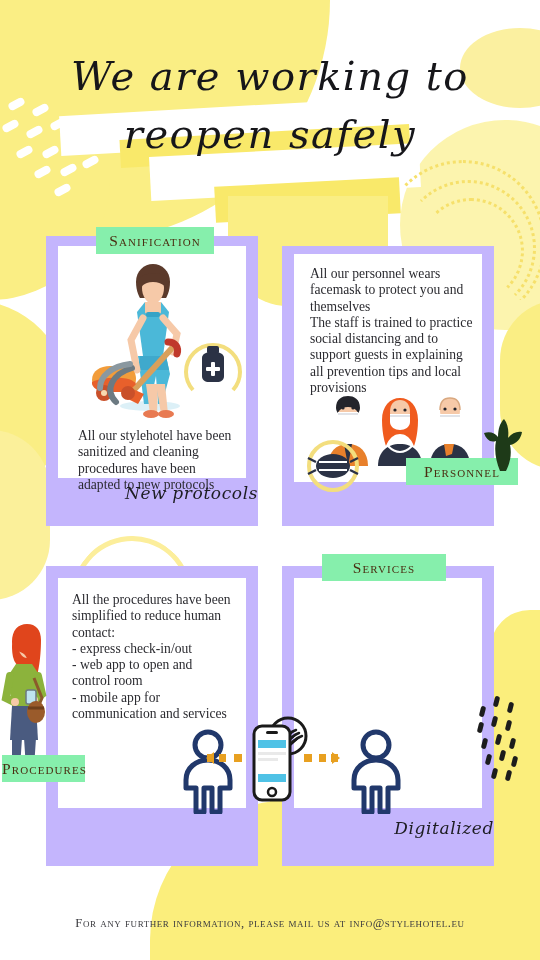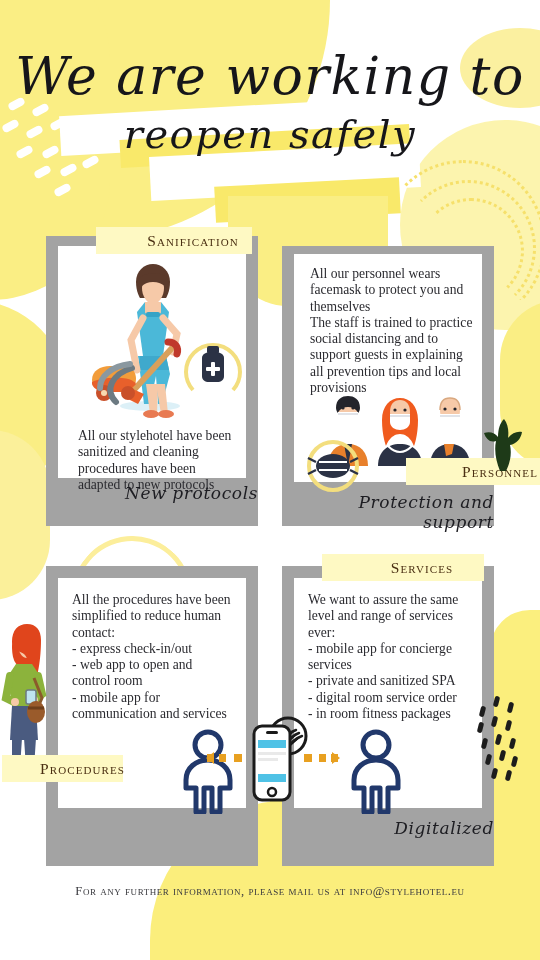--- a/index.html
+++ b/index.html
@@ -90,45 +90,45 @@
   
   .title{
     position:absolute;left:0;top:48px;width:540px;text-align:center;
     color:#16161a;z-index:6;
   }
   .title .l1,.title .l2{
     font-family:"DejaVu Serif", serif;
     font-style:italic;font-weight:400;
     letter-spacing:1.5px;
   }
-  .title .l1{font-size:52px;line-height:56px;}
+  .title .l1{font-size:40px;line-height:56px;}
   .title .l2{font-size:40px;line-height:56px;display:block;margin-top:2px;}
 
   
   .card{
-    position:absolute;background:#a3a3a3;z-index:4;
+    position:absolute;background:#c4b5fd;z-index:4;
   }
   .card .inner{
     position:absolute;background:#ffffff;left:12px;right:12px;
   }
   .body-text{
     font-family:"Liberation Serif", serif;
     color:#2b2b30;font-size:13.6px;line-height:16.3px;
     white-space:pre-line;
   }
   .caption{
     position:absolute;width:100%;text-align:right;
     font-family:"DejaVu Serif", serif;font-style:italic;
     font-size:17px;color:#1d1d22;letter-spacing:.6px;
   }
   .tag{
-    position:absolute;background:#fef9c3;color:#4a2f12;
+    position:absolute;background:#86efac;color:#4a2f12;
     font-family:"Liberation Serif", serif;
     font-variant:small-caps;font-size:15.5px;letter-spacing:1.1px;
-    text-align:center;line-height:27px;height:27px;z-index:7;padding-left:38px;
+    text-align:center;line-height:27px;height:27px;z-index:7;
   }
 
   
   #card-sanification{left:46px;top:236px;width:212px;height:290px;}
   #card-sanification .inner{top:10px;height:232px;}
   #card-sanification .body-text{position:absolute;left:20px;top:182px;width:180px;}
   #tag-sanification{left:96px;top:227px;width:118px;}
   #cap-sanification{top:247px;}
 
   
@@ -155,21 +155,21 @@
   
   .ill{position:absolute;}
   .leaf{
     position:absolute;left:480px;top:415px;width:46px;height:56px;z-index:8;
   }
   .dots-right{position:absolute;left:478px;top:690px;width:46px;height:90px;z-index:8;}
   .dots-right i{position:absolute;display:block;width:5px;height:11px;background:#1c1c1c;border-radius:3px;}
 
   
   .footer{
-    position:absolute;left:0;top:884px;width:540px;text-align:center;z-index:9;
+    position:absolute;left:0;top:916px;width:540px;text-align:center;z-index:9;
     font-family:"Liberation Serif", serif;font-variant:small-caps;
     font-size:12.6px;letter-spacing:.55px;color:#3a3a3f;
   }
 </style>
 </head>
 <body>
 
 <div class="stage">
 
   <div class="bg">
@@ -312,21 +312,20 @@
       </svg>
 
       <svg class="ill" style="left:6px;top:182px;" width="66" height="60" viewBox="0 0 66 60">
         <circle cx="33" cy="30" r="24" stroke="#F3DE7E" stroke-width="4" fill="none"></circle>
         <path d="M16 30c0-7 8-12 17-12s17 5 17 12-8 12-17 12-17-5-17-12z" fill="#2B3245"></path>
         <path d="M19 26h28" stroke="#fff" stroke-width="2"></path>
         <path d="M19 34h28" stroke="#fff" stroke-width="2"></path>
         <path d="M16 26l-8-4M50 26l8-4M16 34l-8 4M50 34l8 4" stroke="#2B3245" stroke-width="2.5"></path>
       </svg>
     </div>
-    <div class="caption" id="cap-personnel">Protection and support</div>
   </div>
   <div class="tag" id="tag-personnel">Personnel</div>
 
   <svg class="leaf" viewBox="0 0 46 56">
     <path d="M20 56c-4-10-6-20-4-30-6 2-10-2-12-8 6-2 11 0 14 4 0-8 2-14 6-18 4 5 5 12 4 19 4-5 9-7 14-6-1 7-6 12-12 13 2 9 0 18-4 26z" fill="#1E3A18"></path>
   </svg>
 
   <div class="card" id="card-procedures">
     <div class="inner">
       <div class="body-text">All the procedures have been
@@ -380,28 +379,20 @@
     <path d="M10 10l8-6v12z" fill="#E8A020"></path>
   </svg>
   <svg class="ill" style="left:304px;top:748px;z-index:9;" width="46" height="20" viewBox="0 0 46 20">
     <path d="M0 6h8v8H0z" fill="#E8A020"></path>
     <path d="M15 6h7v8h-7zM27 6h7v8h-7z" fill="#E8A020"></path>
     <path d="M36 10l-8-6v12z" fill="#E8A020"></path>
   </svg>
 
   <div class="card" id="card-services">
     <div class="inner">
-      <div class="body-text">We want to assure the same
-level and range of services
-ever:
-- mobile app for concierge
-services
-- private and sanitized SPA
-- digital room service order
-- in room fitness packages</div>
       <svg class="ill" style="left:44px;top:150px;" width="76" height="86" viewBox="0 0 76 86">
         <circle cx="38" cy="17" r="13" stroke="#21386B" stroke-width="5" fill="none"></circle>
         <path d="M16 52c0-12 10-20 22-20s22 8 22 20v8H50v24h-8V60h-8v24h-8V60H16z" stroke="#21386B" stroke-width="5" fill="none" stroke-linejoin="round"></path>
       </svg>
     </div>
     <div class="caption" id="cap-services">Digitalized</div>
   </div>
   <div class="tag" id="tag-services">Services</div>
 
   <div class="dots-right">

